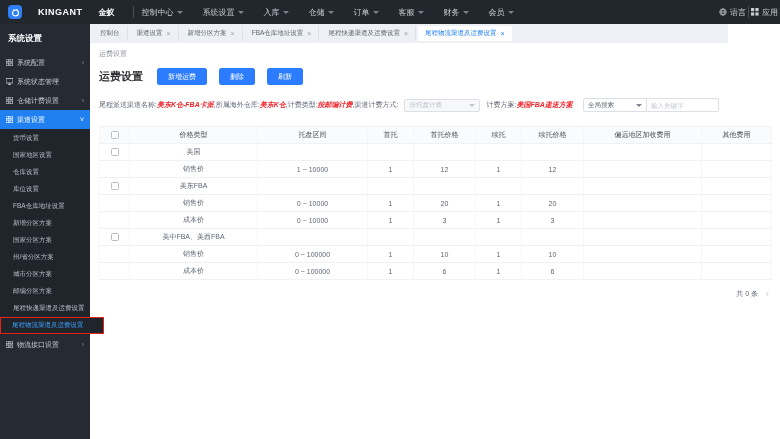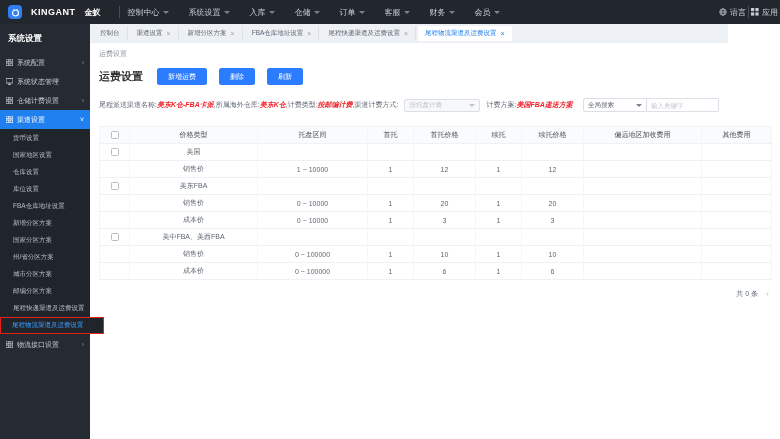--- a/index.html
+++ b/index.html
@@ -3,21 +3,21 @@
 <meta charset="utf-8">
 <style>
   * { margin:0; padding:0; box-sizing:border-box; }
   html,body { width:780px; height:439px; overflow:hidden; background:#fff;
     font-family:"Liberation Sans","DejaVu Sans",sans-serif; }
   body { position:relative; font-size:7px; color:#5f6774; }
 
   
   .navbar { position:absolute; top:0; left:0; width:780px; height:24px;
     background:#22262d; display:flex; align-items:center; color:#c9cdd4; z-index:20; }
-  .logo { display:flex; align-items:center; gap:9px; padding:0 10px 0 8px; }
+  .logo { display:flex; align-items:center; gap:16px; padding:0 10px 0 8px; }
   .logo-icon { width:14px; height:14px; border-radius:4px; background:#2f80f7;
     display:flex; align-items:center; justify-content:center; }
   .logo-text { color:#fff; font-weight:bold; font-size:9px; letter-spacing:.5px; }
   .logo-suffix { color:#fff; font-weight:bold; font-size:8px;text-align:right; }
   .nav-divider { width:1px; height:12px; background:#4a4f57; margin:0 8px; }
   .nav-menu { display:flex; align-items:center; gap:20px; font-size:8px; }
   .nav-item { display:flex; align-items:center; gap:3px; cursor:pointer; white-space:nowrap; }
   .caret { width:0; height:0; border-left:3px solid transparent; border-right:3px solid transparent;
     border-top:3px solid #7c828c; }
   .nav-right { margin-left:auto; display:flex; align-items:center; gap:0; padding-right:2px; font-size:8px; }

